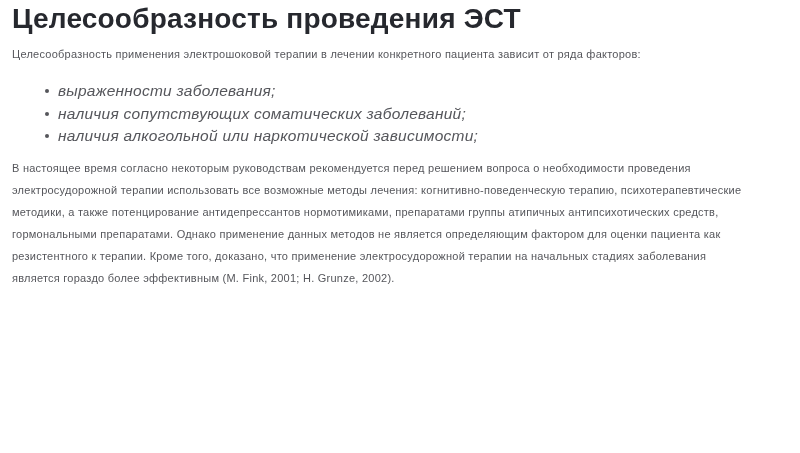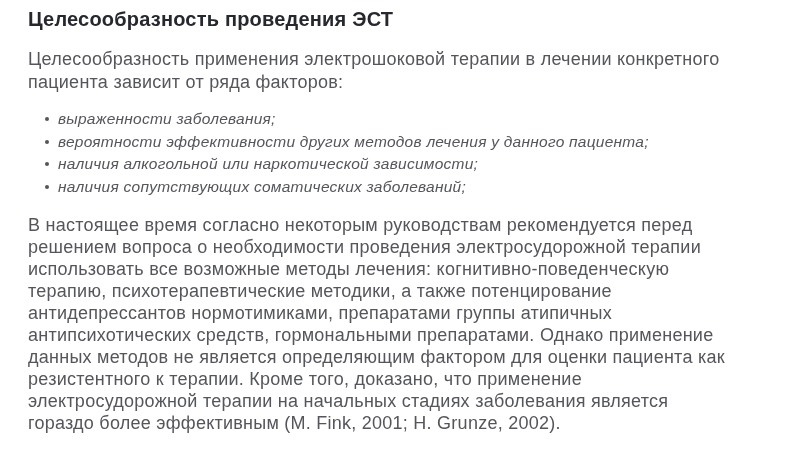--- a/index.html
+++ b/index.html
@@ -14,30 +14,30 @@
     font-family: "Liberation Sans", "DejaVu Sans", sans-serif;
     -webkit-font-smoothing: antialiased;
   }
   .article {
     box-sizing: border-box;
     width: 800px;
     padding: 4px 46px 10px 12px;
     color: #55565b;
   }
   .article h1 {
-    margin: 2px 0 11px 16px;
-    font-size: 20px;
+    margin: 2px 0 11px 0;
+    font-size: 28px;
     line-height: 26px;
     font-weight: 700;
     letter-spacing: 0.2px;
     color: #26282e;
   }
   .article p {
-    margin: 16px;
-    font-size: 18px;
+    margin: 0;
+    font-size: 11px;
     line-height: 23px;
     letter-spacing: 0.25px;
   }
   .article p.intro {
     margin-bottom: 0;
   }
   .article ul {
     margin: 14px 0 9px 0;
     padding: 0 0 0 46px;
     list-style: none;
@@ -66,19 +66,18 @@
 </head>
 <body>
 
 <div class="article">
   <h1>Целесообразность проведения ЭСТ</h1>
 
   <p class="intro">Целесообразность применения электрошоковой терапии в лечении конкретного пациента зависит от ряда факторов:</p>
 
   <ul>
     <li>выраженности заболевания;</li>
-    <li>вероятности эффективности других методов лечения у данного пациента;</li>
+    <li>наличия сопутствующих соматических заболеваний;</li>
     <li>наличия алкогольной или наркотической зависимости;</li>
-    <li>наличия сопутствующих соматических заболеваний;</li>
   </ul>
 
   <p class="body-text">В настоящее время согласно некоторым руководствам рекомендуется перед решением вопроса о необходимости проведения электросудорожной терапии использовать все возможные методы лечения: когнитивно-поведенческую терапию, психотерапевтические методики, а также потенцирование антидепрессантов нормотимиками, препаратами группы атипичных антипсихотических средств, гормональными препаратами. Однако применение данных методов не является определяющим фактором для оценки пациента как резистентного к терапии. Кроме того, доказано, что применение электросудорожной терапии на начальных стадиях заболевания является гораздо более эффективным (M. Fink, 2001; H. Grunze, 2002).</p>
 </div>
 
 </body></html>

